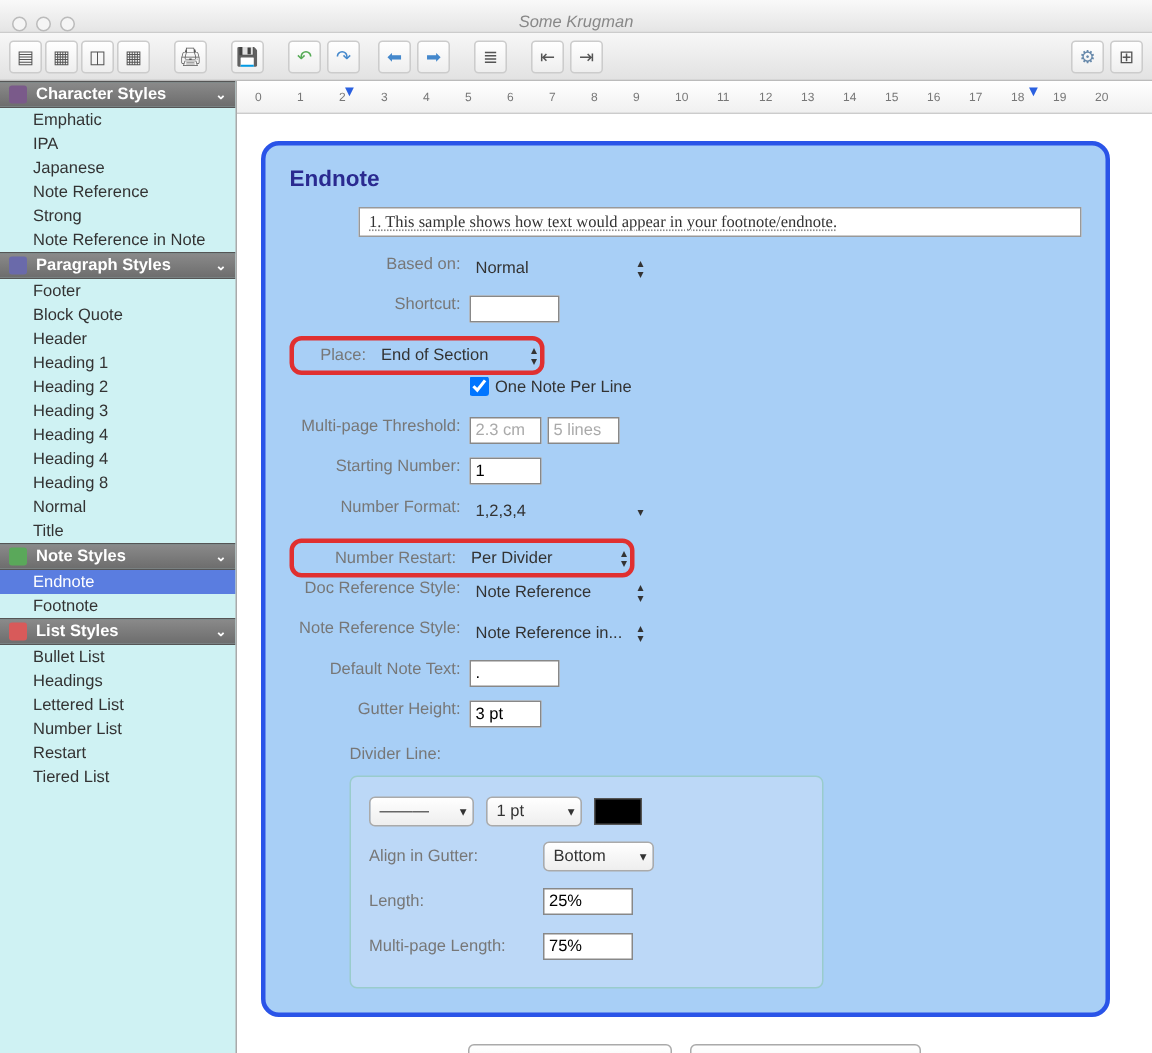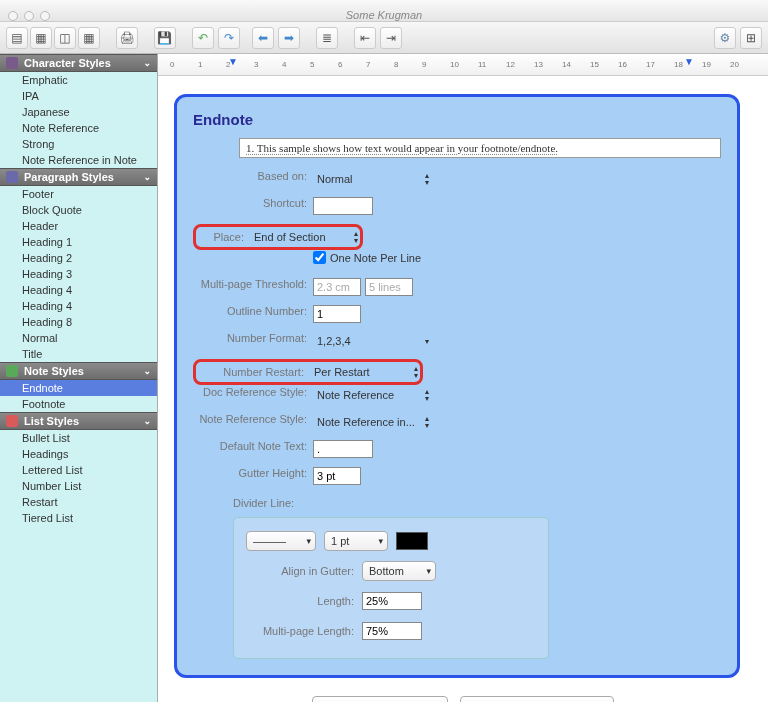--- a/index.html
+++ b/index.html
@@ -47,21 +47,21 @@
 .form-label { width: 120px; text-align: right; color: #777; font-size: 11px; padding-right: 6px; }
 .form-val { display: flex; align-items: center; gap: 4px; }
 .sel { min-width: 116px; height: 18px; display: flex; align-items: center; padding: 0 4px; font-size: 11px; position: relative; }
 .sel .arr { position: absolute; right: 0; font-size: 8px; line-height: 7px; color: #333; }
 .inp { width: 60px; height: 18px; border: 1px solid #888; background: #fff; font-size: 11px; padding: 0 3px; }
 .inp.small { width: 48px; }
 .highlighted { border: 3px solid #e03030; border-radius: 8px; padding: 1px 2px; }
 
 .divider-box { background: #bcd8f7; border: 1px solid #9cc; border-radius: 5px; padding: 10px 12px; margin-top: 8px; width: 316px; }
 .dd-row { display: flex; align-items: center; height: 26px; gap: 8px; margin-bottom: 4px; }
-.dd-label { width: 108px; text-align: right; color: #777; font-size: 11px; }
+.dd-label { width: 108px; color: #777; font-size: 11px; }
 .select-ctrl { height: 20px; border: 1px solid #aaa; border-radius: 4px; background: linear-gradient(#fff,#eee); padding: 0 18px 0 6px; font-size: 11px; position: relative; display: flex; align-items: center; }
 .select-ctrl::after { content: "▾"; position: absolute; right: 4px; font-size: 9px; }
 .swatch { width: 32px; height: 18px; border: 1px solid #555; background: #000; }
 
 .bottom-btns { display: flex; gap: 12px; justify-content: center; margin-top: 18px; }
 .btn { height: 22px; border: 1px solid #aaa; border-radius: 4px; background: linear-gradient(#fff,#eee); padding: 0 12px; font-size: 11px; display: flex; align-items: center; }
 </style>
 </head>
 <body>
 
@@ -207,41 +207,41 @@
 
         <div class="form-row">
             <div class="form-label">Multi-page Threshold:</div>
             <div class="form-val">
               <input class="inp small" disabled="" style="color: rgb(170, 170, 170);" value="2.3 cm">
               <input class="inp small" disabled="" style="color: rgb(170, 170, 170);" value="5 lines">
             </div>
           </div>
 
         <div class="form-row">
-            <div class="form-label">Outline Number:</div>
+            <div class="form-label">Starting Number:</div>
             <div class="form-val">
               <input class="inp small" value="1" style="">
             </div>
           </div>
 
         <div class="form-row">
             <div class="form-label">Number Format:</div>
             <div class="form-val">
               <div class="sel">
                 <span>1,2,3,4</span>
                 <span class="arr">▾</span>
               </div>
             </div>
           </div>
 
         <div class="form-row">
             <div class="highlighted" style="display:flex;align-items:center">
               <div class="form-label" style="width:112px">Number Restart:</div>
               <div class="sel" style="min-width:108px">
-                <span>Per Restart</span>
+                <span>Per Divider</span>
                 <span class="arr">▴<br>▾</span>
               </div>
             </div>
           </div>
 
         <div class="form-row">
             <div class="form-label">Doc Reference Style:</div>
             <div class="form-val">
               <div class="sel">
                 <span>Note Reference</span>

